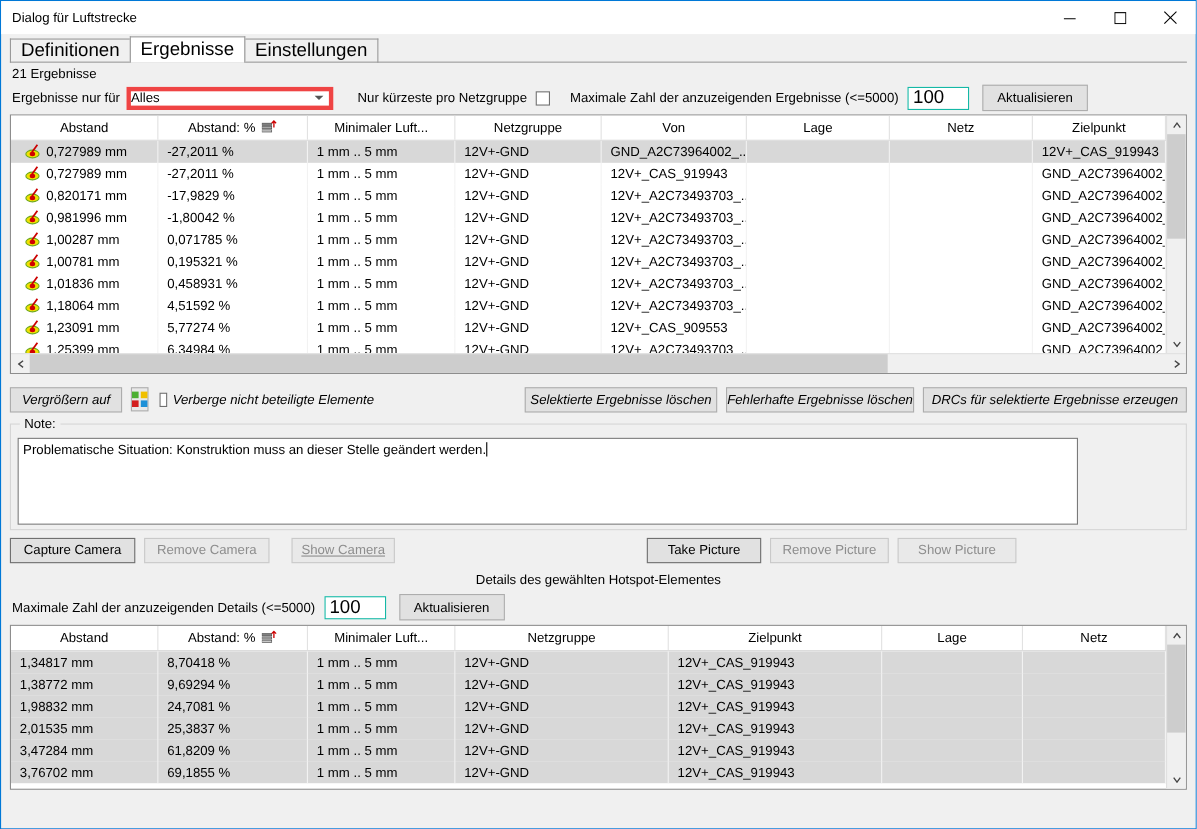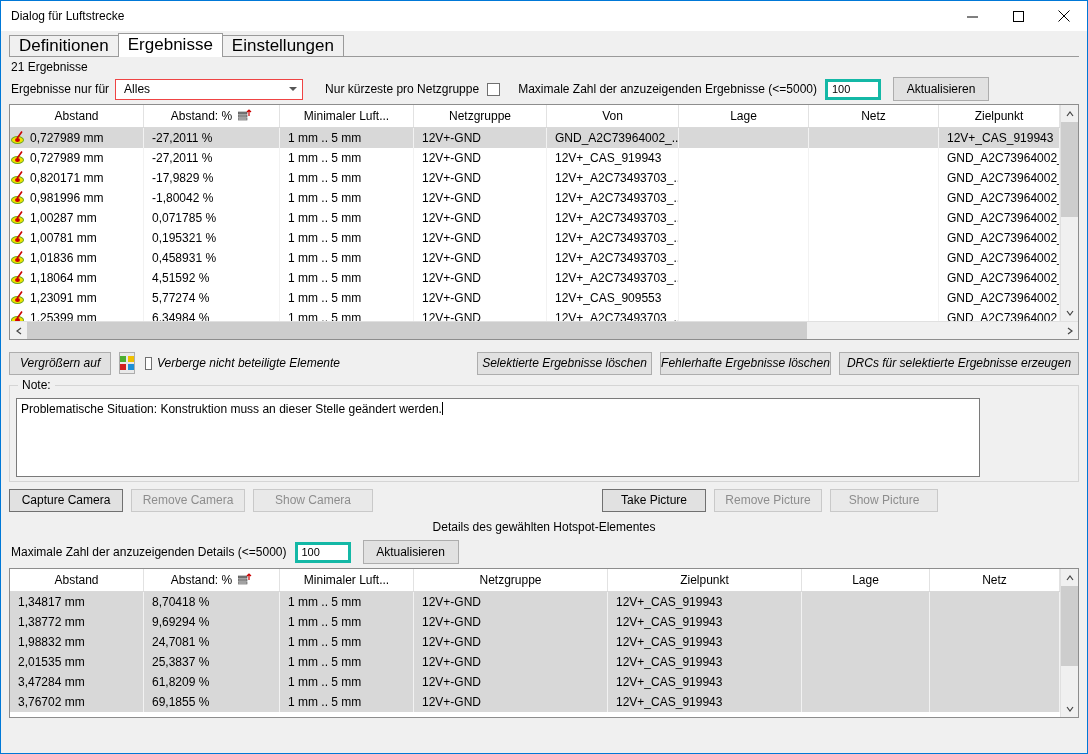--- a/index.html
+++ b/index.html
@@ -86,27 +86,27 @@
     display: flex;
     align-items: center;
   }
 
   .lbl { font-size: 12px; color: #000; white-space: nowrap; }
 
   
   .combo {
     width: 188px;
     height: 21px;
-    border: 1px solid #ef4444;
+    border: 4px solid #ef4444;
     background: #ffffff;
     display: flex;
     align-items: center;
     box-sizing: border-box;
     font-size: 12px;
-    padding-left: 8px;
+    padding-left: 0;
     position: relative;
     cursor: default;
   }
   .combo .arrow {
     position: absolute;
     right: 0; top: 0; bottom: 0;
     width: 18px;
     display: flex; align-items: center; justify-content: center;
   }
   .chev {
@@ -128,27 +128,27 @@
     border: 1px solid #707070;
     background: #fff;
     box-sizing: border-box;
     display: inline-block;
     cursor: default;
   }
 
   
   .txt {
     height: 21px;
-    border: 3px solid #14b8a6;
+    border: 1px solid #14b8a6;
     background: #ffffff;
     box-sizing: border-box;
     display: flex;
     align-items: center;
     padding-left: 4px;
-    font-size: 11px;
+    font-size: 17px;
     cursor: text;
   }
 
   
   .btn {
     border: 1px solid #adadad;
     background: #e1e1e1;
     font-size: 12px;
     height: 23px;
     padding: 0 10px;
@@ -203,21 +203,21 @@
   .gc {
     display: flex;
     align-items: center;
     font-size: 12px;
     padding-left: 8px;
     box-sizing: border-box;
     overflow: hidden;
     white-space: nowrap;
     border-right: 1px solid #f2f2f2;
   }
-  .gc.first { padding-left: 0; gap: 4px; }
+  .gc.first { padding-left: 12px; gap: 4px; }
 
   
   .hsicon { width: 16px; height: 14px; position: relative; flex: none; }
   .hsicon .dish {
     position: absolute; left: 1px; top: 5px;
     width: 13px; height: 8px;
     background: #f2e200;
     border: 1px solid #6ea81e;
     border-radius: 50%;
     box-sizing: border-box;
@@ -677,21 +677,21 @@
       </div>
     </div>
 
     <div class="row-line" style="height:28px;padding-top:4px;">
       <div class="btn" style="width:114px;border-color:#707070;">
         <span>Capture Camera</span>
       </div>
       <div class="btn disabled" style="margin-left:8px;width:114px;">
         <span>Remove Camera</span>
       </div>
-      <div class="btn disabled" style="margin-left:8px;width:120px;">
+      <div class="btn disabled" style="margin-left:20px;width:94px;text-decoration:underline;">
         <span>Show Camera</span>
       </div>
       <div class="btn" style="margin-left:229px;width:104px;border-color:#707070;">
         <span>Take Picture</span>
       </div>
       <div class="btn disabled" style="margin-left:8px;width:108px;">
         <span>Remove Picture</span>
       </div>
       <div class="btn disabled" style="margin-left:8px;width:108px;">
         <span>Show Picture</span>

